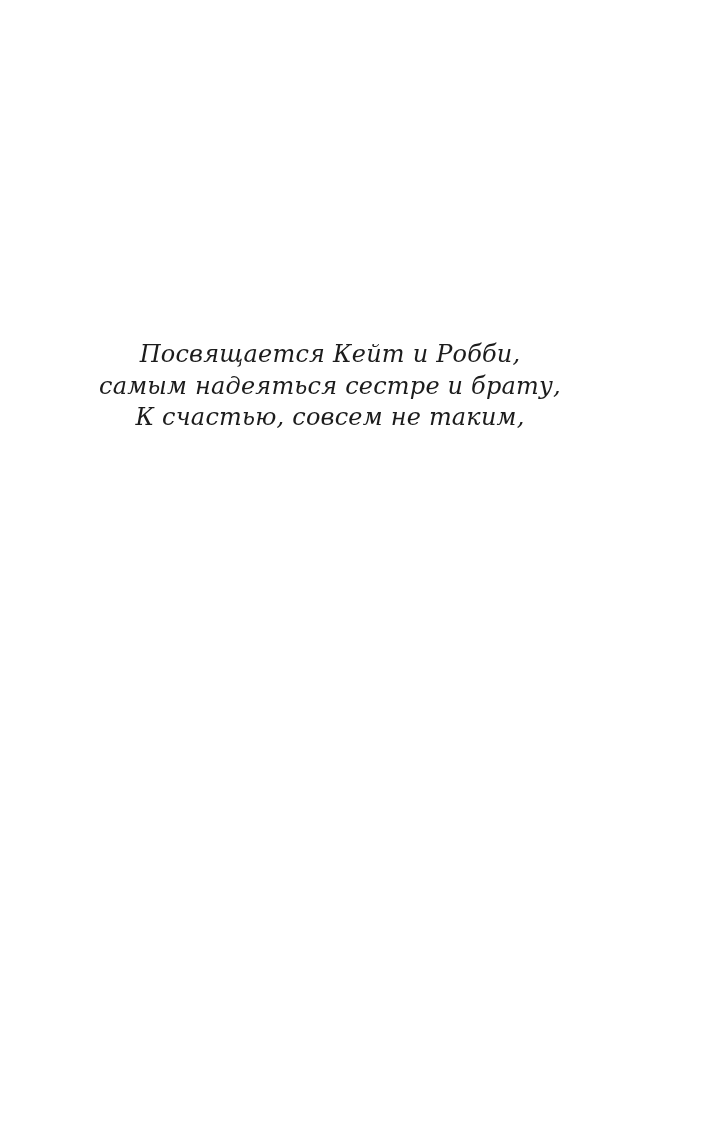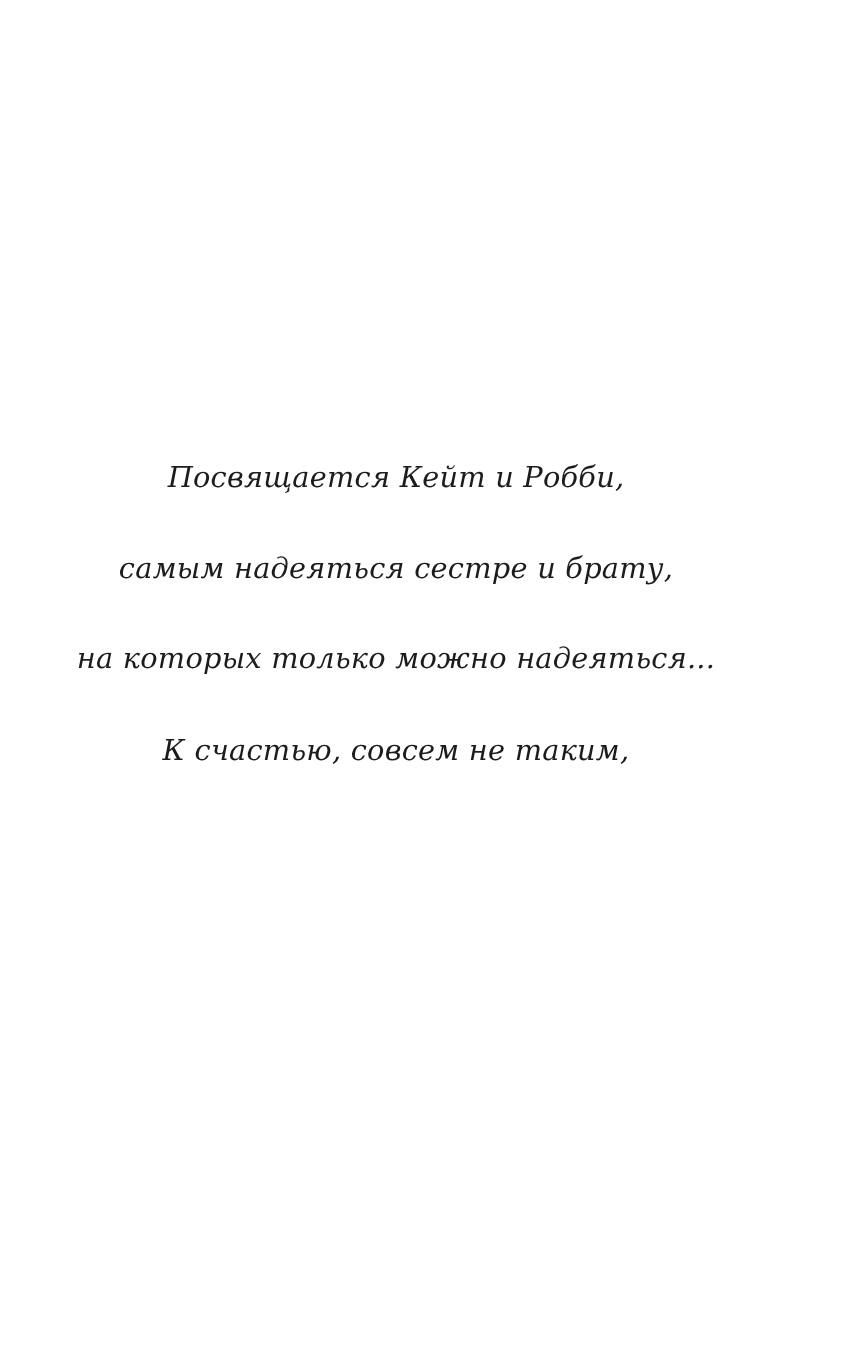--- a/index.html
+++ b/index.html
@@ -29,26 +29,24 @@
     width: 660px;
     text-align: center;
     font-style: italic;
     font-size: 24px;
     line-height: 31.5px;
     color: #1c1c1c;
     letter-spacing: 0.2px;
   }
   .dedication .line {
     white-space: nowrap;
-    margin-top: 44px;
   }
 </style>
 </head>
 <body>
 
 <div class="page">
   <div class="dedication">
     <div class="line">Посвящается Кейт и Робби,</div>
     <div class="line">самым надеяться сестре и брату,</div>
-    <div class="line">на которых только можно надеяться...</div>
     <div class="line">К счастью, совсем не таким,</div>
   </div>
 </div>
 
 </body></html>

